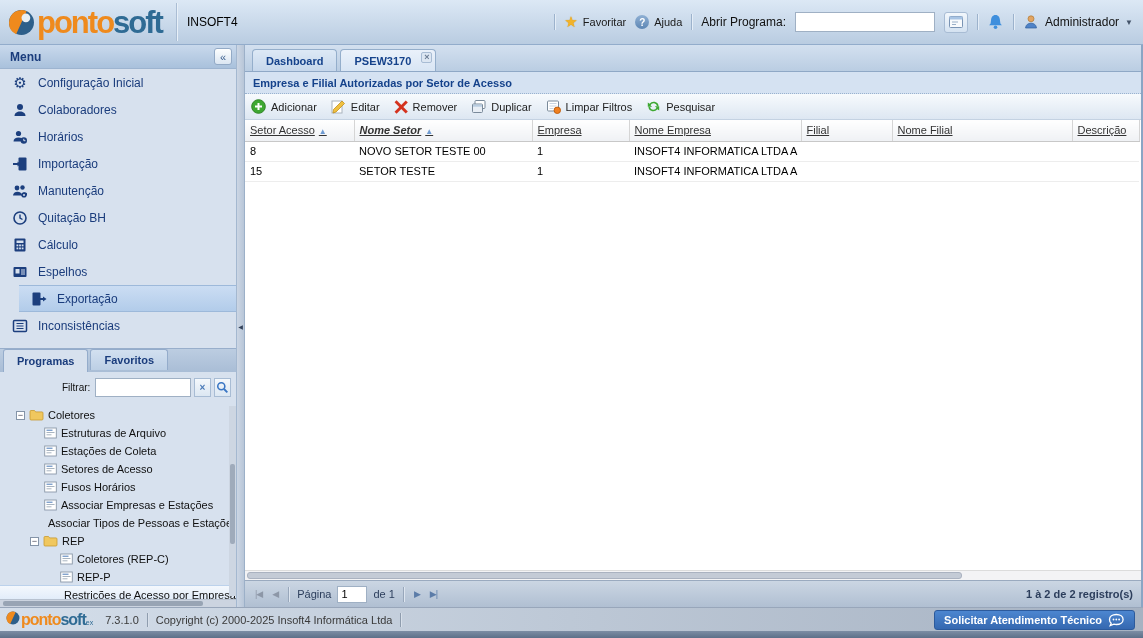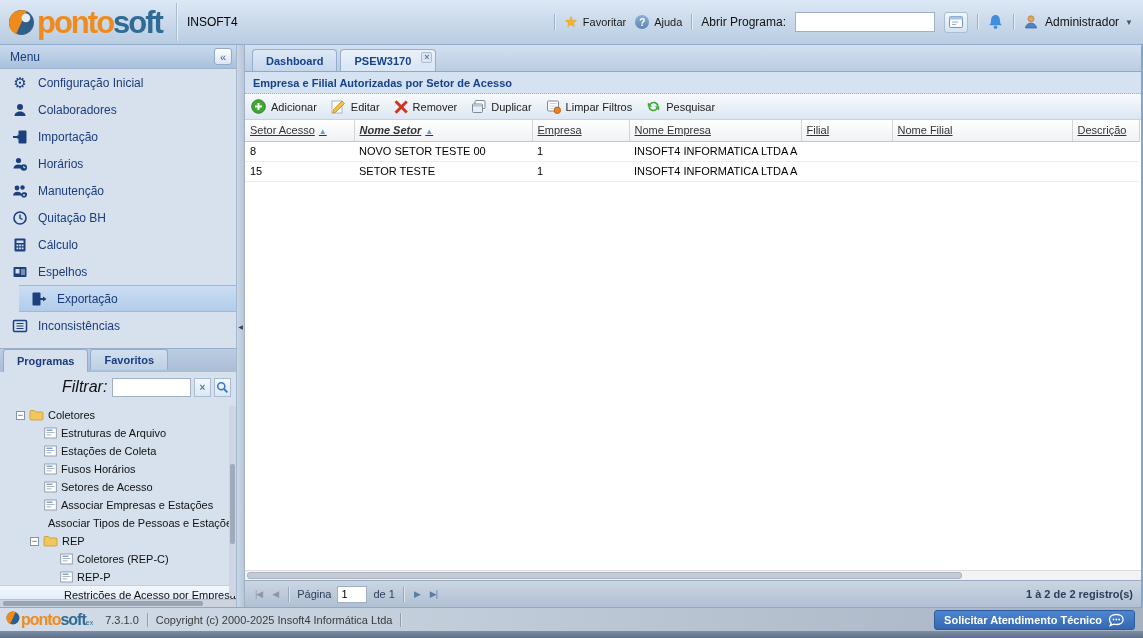--- a/index.html
+++ b/index.html
@@ -28,36 +28,36 @@
   .user-btn { display:flex; align-items:center; gap:6px; border:none; background:transparent; font:12px "Liberation Sans",sans-serif; color:#111; cursor:pointer; }
   .caret { font-size:8px; color:#44546a; }
 
   
   .mainrow { flex:1; display:flex; min-height:0; }
 
   
   .sidebar { width:237px; flex:0 0 237px; display:flex; flex-direction:column; background:#d7e1ee; border-right:1px solid #a4b8d0; }
   .menu-header { height:24px; flex:0 0 24px; display:flex; align-items:center; padding:0 4px 0 10px;
     background:linear-gradient(#c9d9ec,#a9c1dc); border-bottom:1px solid #9db4d0; }
-  .menu-header-title { font-weight:normal; color:#1a3c7c; font-size:12px; }
+  .menu-header-title { font-weight:bold; color:#1a3c7c; font-size:12px; }
   .collapse-btn { margin-left:auto; width:18px; height:17px; border:1px solid #93aac6; border-radius:3px; background:linear-gradient(#fdfefe,#dbe6f2); color:#3c608e; font-size:11px; line-height:14px; cursor:pointer; }
   .menu-list { flex:0 0 auto; }
   .menu-item { height:27px; display:flex; align-items:center; gap:9px; padding-left:11px; color:#1a3c7c; font-size:12px; cursor:pointer; }
   .menu-item .mi-ico { width:18px; display:flex; justify-content:center; }
   .menu-item.selected { background:linear-gradient(#cbddf3,#b2ccea); border-top:1px solid #9db9da; border-bottom:1px solid #9db9da;margin-left:19px; }
   .gear-glyph { font-size:15px; color:#1c3f7e; line-height:1; }
 
   .side-tabs { height:24px; flex:0 0 24px; display:flex; gap:2px; padding:0 0 0 3px;
     background:linear-gradient(#bccde1,#a9bdd6); border-top:1px solid #98aecb;margin-top:9px; }
   .side-tab { height:21px; padding:0 13px; display:flex; align-items:center; font-weight:bold; font-size:11px; color:#1a3c7c;
     border:1px solid #94accb; border-bottom:none; border-radius:3px 3px 0 0; background:linear-gradient(#d2e0f0,#bccfe5); cursor:pointer; }
   .side-tab.active { background:#d7e1ee; height:23px; }
 
   .filter-row { height:30px; flex:0 0 30px; display:flex; align-items:center; gap:3px; padding:0 5px 0 62px; }
-  .filter-label { font-size:16px; color:#111; margin-right:2px;font-style:italic; }
+  .filter-label { font-size:10px; color:#111; margin-right:2px; }
   .filter-input { flex:1; min-width:0; height:19px; border:1px solid #9fb0c4; background:#fff; padding:0 3px; font:11px "Liberation Sans",sans-serif; }
   .mini-btn { width:17px; height:19px; border:1px solid #a8bcd4; background:linear-gradient(#f4f8fc,#dce7f2); display:flex; align-items:center; justify-content:center; cursor:pointer; color:#4a7ab8; font-size:10px; font-weight:bold; }
 
   .tree-wrap { flex:1; position:relative; overflow:hidden; padding-top:4px; }
   .tree-row { height:18px; display:flex; align-items:center; gap:4px; font-size:11px; color:#101010; white-space:nowrap; cursor:pointer; }
   .tree-row.lvl0 { padding-left:16px; }
   .tree-row.lvl1 { padding-left:44px; }
   .tree-row.lvl1f { padding-left:30px; }
   .tree-row.lvl2 { padding-left:60px; }
   .tree-row.selected { background:linear-gradient(#f4f8fd,#dbe8f8); outline:1px solid #bcd2ec; }
@@ -199,37 +199,37 @@
             <svg width="16" height="16" viewBox="0 0 16 16">
                 <circle cx="8" cy="5" r="3" fill="#1c3f7e"></circle>
                 <path d="M2.5 14c0-3 2.5-4.5 5.5-4.5s5.5 1.5 5.5 4.5z" fill="#1c3f7e"></path>
               </svg>
           </span>
           <span>Colaboradores</span>
         </div>
         <div class="menu-item">
           <span class="mi-ico">
             <svg width="16" height="16" viewBox="0 0 16 16">
-                <rect x="6.5" y="1.5" width="8" height="13" rx="1" fill="#1c3f7e"></rect>
-                <path d="M1 8h5" stroke="#1c3f7e" stroke-width="2"></path>
-                <path d="M5.5 5.5L9 8l-3.5 2.5z" fill="#1c3f7e"></path>
-              </svg>
-          </span>
-          <span>Importação</span>
-        </div>
-        <div class="menu-item">
-          <span class="mi-ico">
-            <svg width="16" height="16" viewBox="0 0 16 16">
                 <circle cx="6.5" cy="4.5" r="2.6" fill="#1c3f7e"></circle>
                 <path d="M1.5 12.5c0-2.6 2.2-4 5-4s5 1.4 5 4z" fill="#1c3f7e"></path>
                 <circle cx="11.8" cy="11.5" r="3.2" fill="#1c3f7e"></circle>
                 <path d="M11.8 9.8v1.9h1.6" stroke="#d7e1ee" stroke-width="1" fill="none"></path>
               </svg>
           </span>
           <span>Horários</span>
+        </div>
+        <div class="menu-item">
+          <span class="mi-ico">
+            <svg width="16" height="16" viewBox="0 0 16 16">
+                <rect x="6.5" y="1.5" width="8" height="13" rx="1" fill="#1c3f7e"></rect>
+                <path d="M1 8h5" stroke="#1c3f7e" stroke-width="2"></path>
+                <path d="M5.5 5.5L9 8l-3.5 2.5z" fill="#1c3f7e"></path>
+              </svg>
+          </span>
+          <span>Importação</span>
         </div>
         <div class="menu-item">
           <span class="mi-ico">
             <svg width="16" height="16" viewBox="0 0 16 16">
                 <circle cx="5" cy="5" r="2.4" fill="#1c3f7e"></circle>
                 <circle cx="10.5" cy="4.5" r="2.2" fill="#1c3f7e"></circle>
                 <path d="M1 12.5c0-2.5 2-3.8 4.5-3.8S10 10 10 12.5z" fill="#1c3f7e"></path>
                 <path d="M9 12.5c.2-2 1.5-3.2 3.4-3.2 1 0 1.9.3 2.6 1v2.2z" fill="#1c3f7e"></path>
                 <circle cx="12" cy="12" r="2.6" fill="#1c3f7e"></circle>
                 <circle cx="12" cy="12" r="1" fill="#d7e1ee"></circle>
@@ -338,29 +338,29 @@
               <path d="M2.5 5.5h8M2.5 7.8h5" stroke="#a8b4c0" stroke-width="1"></path>
             </svg>
           <span>Estações de Coleta</span>
         </div>
         <div class="tree-row lvl1">
           <svg width="13" height="12" viewBox="0 0 13 12">
               <rect x="0.7" y="1" width="11.6" height="10" fill="#fff" stroke="#8a98a8" stroke-width="0.9"></rect>
               <path d="M2.5 3.2h6" stroke="#4a7ab8" stroke-width="1"></path>
               <path d="M2.5 5.5h8M2.5 7.8h5" stroke="#a8b4c0" stroke-width="1"></path>
             </svg>
+          <span>Setores de Acesso</span>
+        </div>
+        <div class="tree-row lvl1">
+          <svg width="13" height="12" viewBox="0 0 13 12">
+              <rect x="0.7" y="1" width="11.6" height="10" fill="#fff" stroke="#8a98a8" stroke-width="0.9"></rect>
+              <path d="M2.5 3.2h6" stroke="#4a7ab8" stroke-width="1"></path>
+              <path d="M2.5 5.5h8M2.5 7.8h5" stroke="#a8b4c0" stroke-width="1"></path>
+            </svg>
           <span>Fusos Horários</span>
-        </div>
-        <div class="tree-row lvl1">
-          <svg width="13" height="12" viewBox="0 0 13 12">
-              <rect x="0.7" y="1" width="11.6" height="10" fill="#fff" stroke="#8a98a8" stroke-width="0.9"></rect>
-              <path d="M2.5 3.2h6" stroke="#4a7ab8" stroke-width="1"></path>
-              <path d="M2.5 5.5h8M2.5 7.8h5" stroke="#a8b4c0" stroke-width="1"></path>
-            </svg>
-          <span>Setores de Acesso</span>
         </div>
         <div class="tree-row lvl1">
           <svg width="13" height="12" viewBox="0 0 13 12">
               <rect x="0.7" y="1" width="11.6" height="10" fill="#fff" stroke="#8a98a8" stroke-width="0.9"></rect>
               <path d="M2.5 3.2h6" stroke="#4a7ab8" stroke-width="1"></path>
               <path d="M2.5 5.5h8M2.5 7.8h5" stroke="#a8b4c0" stroke-width="1"></path>
             </svg>
           <span>Associar Empresas e Estações</span>
         </div>
         <div class="tree-row lvl1">

